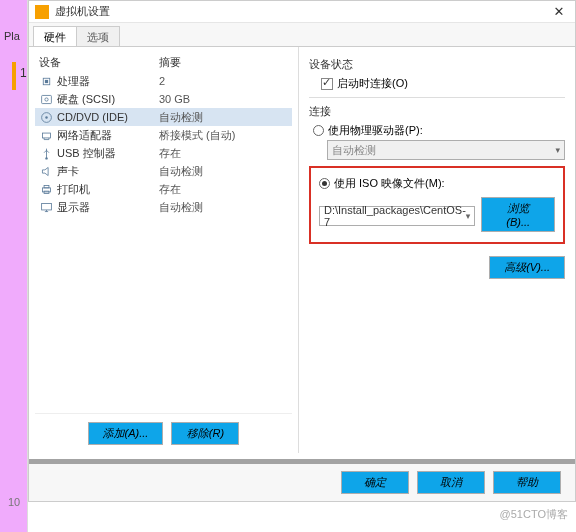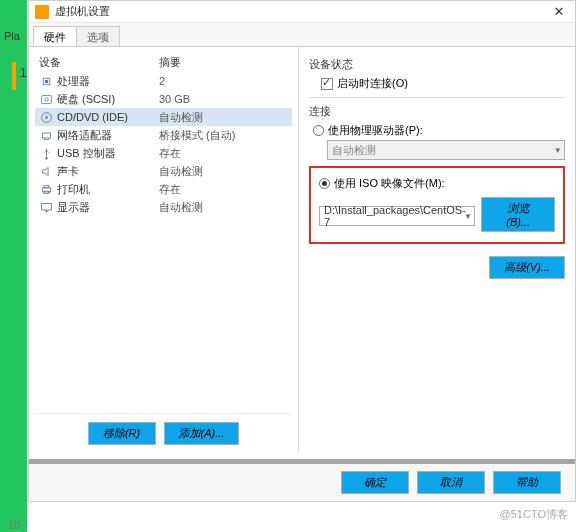--- a/index.html
+++ b/index.html
@@ -1,18 +1,18 @@
 <!DOCTYPE html>
 <html><head>
 <meta charset="utf-8">
 <style>
 * { box-sizing: border-box; margin: 0; padding: 0; font-family: "Microsoft YaHei", "SimSun", sans-serif; font-size: 11px; }
 body { background: #fff; width: 576px; height: 532px; overflow: hidden; position: relative; }
 
-.left-strip { position: absolute; left: 0; top: 0; width: 28px; height: 100%; background: #22c55e; border-right: 1px solid #ddd; }
+.left-strip { position: absolute; left: 0; top: 0; width: 28px; height: 100%; background: #f0abfc; border-right: 1px solid #ddd; }
 .left-strip .pla { position: absolute; top: 30px; left: 4px; color: #333; }
 .left-strip .accent { position: absolute; top: 62px; left: 12px; width: 4px; height: 28px; background: #f7a000; }
 .left-strip .num { position: absolute; top: 66px; left: 20px; color: #333; font-size: 12px; }
 
 .dialog { position: absolute; left: 28px; top: 0; right: 0; bottom: 30px; background: #fff; border: 1px solid #ccc; }
 .titlebar { height: 22px; background: #fff; border-bottom: 1px solid #e6e6e6; display: flex; align-items: center; padding: 0 6px; }
 .titlebar .ticon { width: 14px; height: 14px; background: #f7a000; margin-right: 6px; display: inline-block; }
 .titlebar .ttitle { flex: 1; color: #333; }
 .titlebar .tclose { width: 20px; text-align: center; cursor: pointer; font-size: 13px; color: #333; }
 
@@ -47,21 +47,21 @@
 .iso-box { border: 2px solid #d93025; padding: 6px 8px 10px 8px; margin-top: 6px; }
 .combo { width: 100%; height: 20px; border: 1px solid #adadad; background: #f0f0f0; color: #888; padding: 2px 4px; display: flex; align-items: center; justify-content: space-between; margin-top:2px;}
 .combo.enabled { background: #fff; color: #333; }
 .combo .arrow { font-size: 9px; color: #666; }
 .iso-line { display: flex; gap: 6px; margin-top: 6px; align-items:center;}
 .iso-line .combo { flex: 1; }
 .adv-row { display:flex; justify-content:flex-end; margin-top:12px; }
 
 .footer { position: absolute; bottom: 0; left: 0; right: 0; height: 42px; border-top: 5px solid #a3a3a3; display: flex; align-items: center; justify-content: flex-end; gap: 8px; padding: 0 14px; background:#f7f7f7;}
 .watermark { position: absolute; bottom: 10px; right: 8px; color: #aaa; font-size: 11px; text-align: center;}
-.bl10 { position:absolute; bottom:1px; left:8px; color:#777;}
+.bl10 { position:absolute; bottom:24px; left:8px; color:#777;}
 hr.sep { border:none; border-top:1px solid #ddd; margin:6px 0;}
 </style>
 </head>
 <body>
 
 <div class="left-strip">
   <div class="pla">Pla</div>
   <div class="accent"></div>
   <div class="num">1</div>
 </div>
@@ -160,22 +160,22 @@
               <svg viewBox="0 0 16 16">
                 <rect x="2" y="3" width="12" height="8" fill="none" stroke="#5a7a99"></rect>
                 <path d="M6 13h4M8 11v2" stroke="#5a7a99"></path>
               </svg>
             </span>
             <span class="nm">显示器</span>
             <span class="sm">自动检测</span>
           </div>
         </div>
       <div class="hw-buttons">
+        <div class="btn">添加(A)...</div>
         <div class="btn">移除(R)</div>
-        <div class="btn">添加(A)...</div>
       </div>
     </div>
 
     <div class="right-pane">
       <div class="grp-label">设备状态</div>
       <div class="chk-row">
         <span class="chk checked"></span>
         <span>启动时连接(O)</span>
       </div>
 

